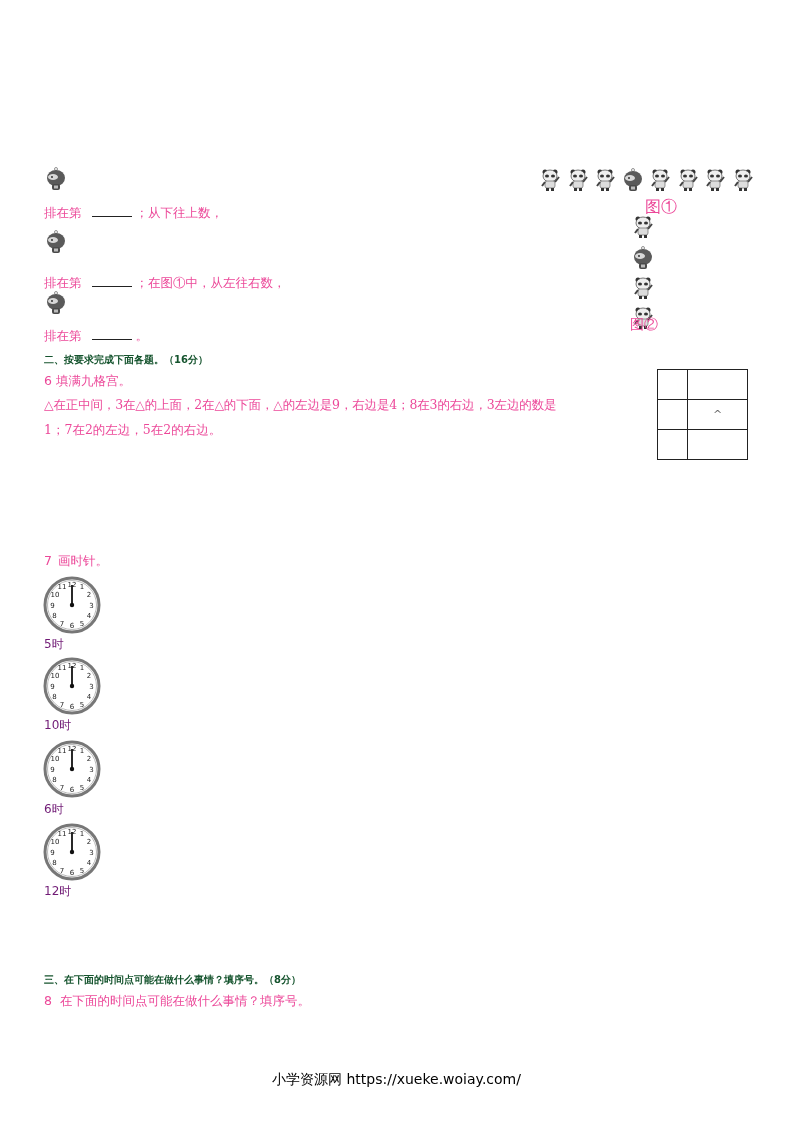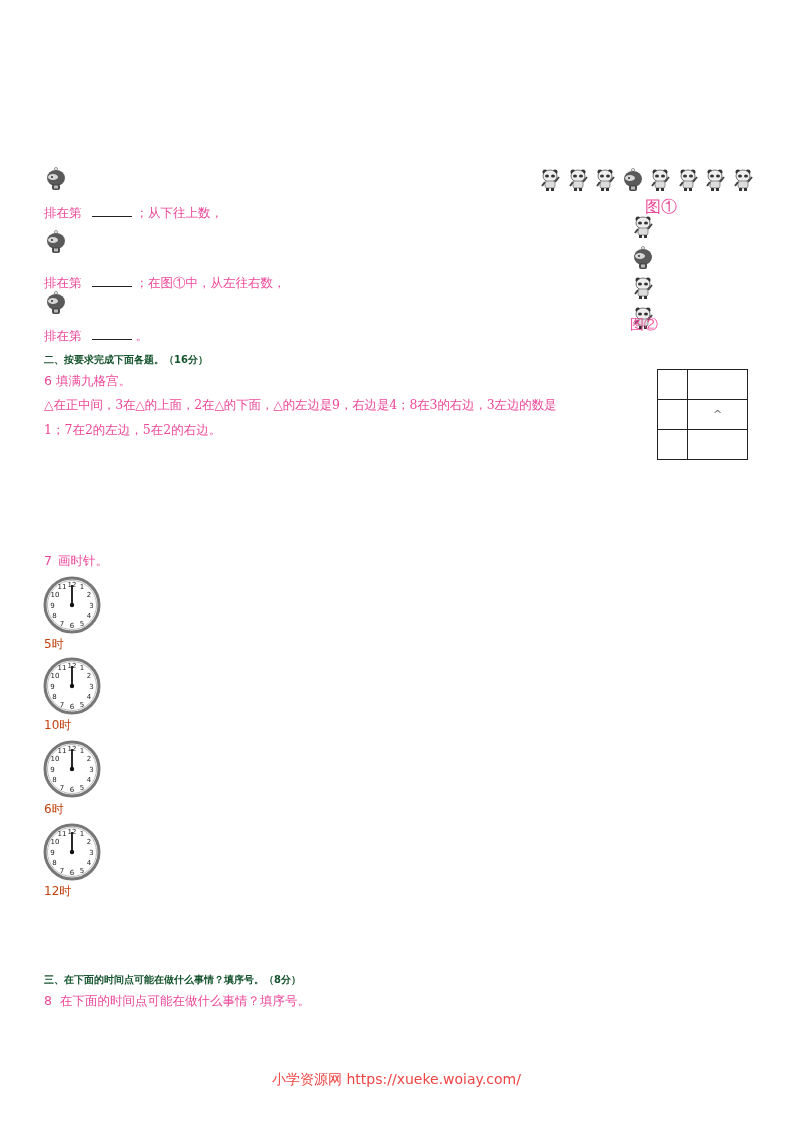--- a/index.html
+++ b/index.html
@@ -8,22 +8,22 @@
   .abs { position:absolute; }
   .txt { font-size:12.5px; line-height:16px; white-space:nowrap; color:#ec4899; }
   .bold { font-family:"DejaVu Sans","Liberation Sans",sans-serif; font-weight:bold; font-size:10px; color:#14532d; }
   .sans { font-family:"DejaVu Sans","Liberation Sans",sans-serif; }
   .blank { display:inline-block; width:40px; border-bottom:1px solid #222; height:12px; vertical-align:baseline; margin:0 4px 0 10px; }
   .fig { width:22px; height:24px; }
   .panda { width:22px; height:24px; }
   .grid9 { border-collapse:collapse; }
   .grid9 td { border:1px solid #222; padding:0; height:29px; text-align:center; font-size:11px; color:#666; }
   .clock { width:58px; height:58px; }
-  .clock-label { font-size:12px; color:#c2410c; font-family:"DejaVu Sans","Liberation Sans",sans-serif; }
-  .footer { font-family:"DejaVu Sans","Liberation Sans",sans-serif; font-size:14px; color:#ef4444; }
+  .clock-label { font-size:12px; color:#701a75; font-family:"DejaVu Sans","Liberation Sans",sans-serif; }
+  .footer { font-family:"DejaVu Sans","Liberation Sans",sans-serif; font-size:14px; color:#000000; }
 </style>
 </head>
 <body>
 
 <svg width="0" height="0" style="position:absolute">
   <defs>
     <g id="monster">
       <circle cx="11" cy="2" r="1.5" fill="none" stroke="#777" stroke-width="0.8"></circle>
       <ellipse cx="11" cy="11" rx="9" ry="8" fill="#5a5a5a"></ellipse>
       <ellipse cx="8" cy="10" rx="5" ry="3" fill="#d8d8d8"></ellipse>

